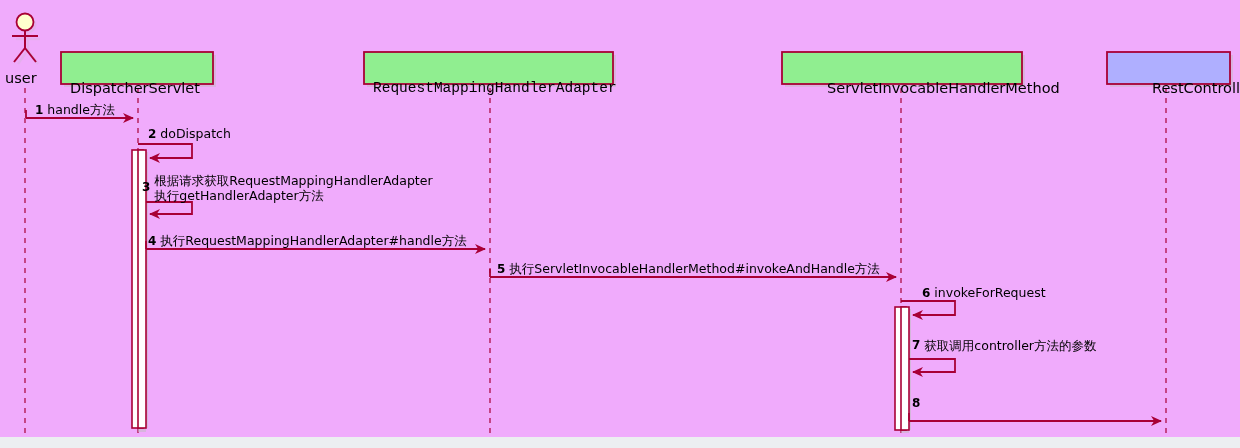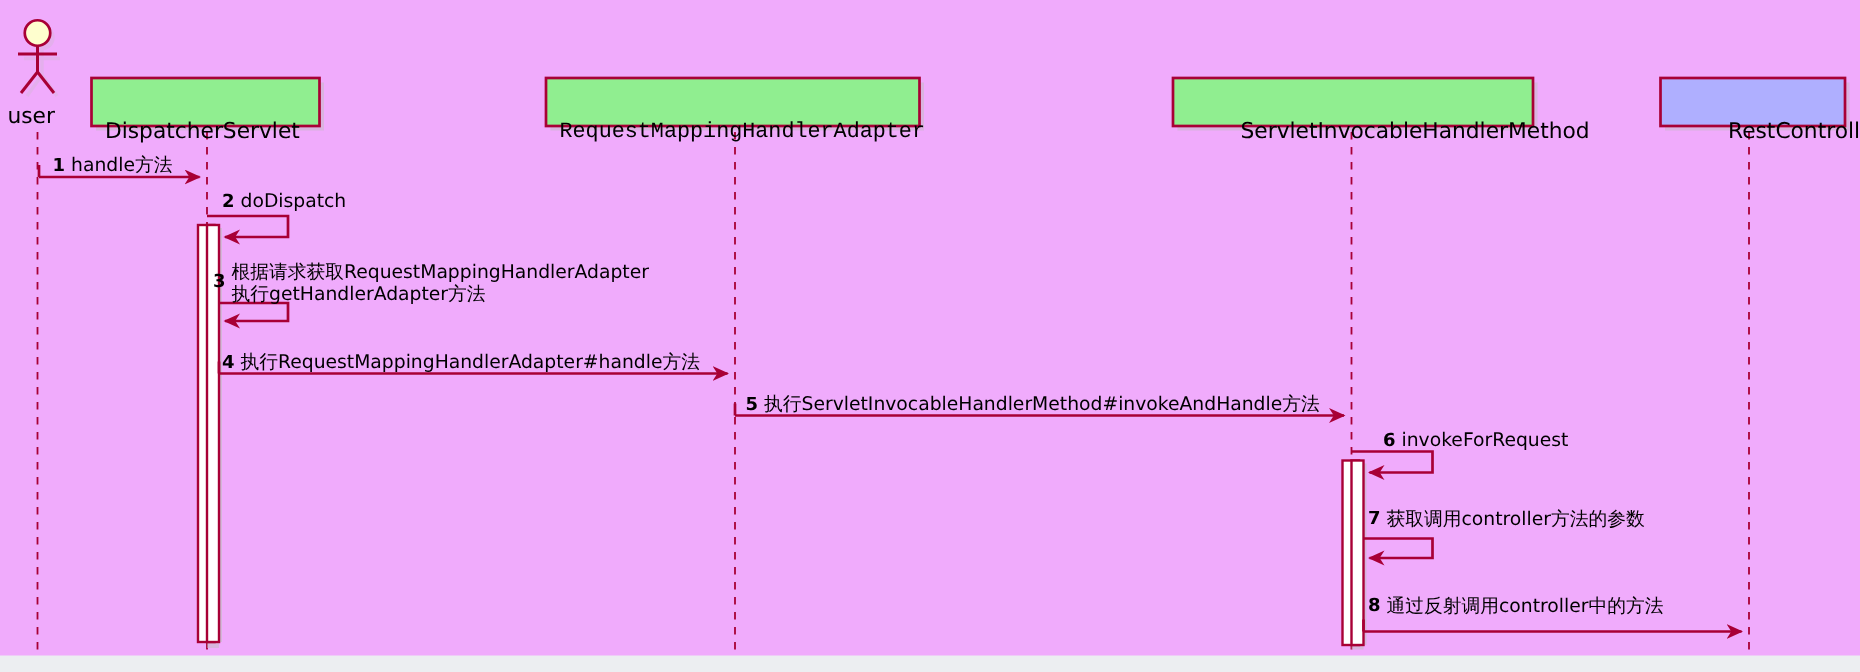--- a/index.html
+++ b/index.html
@@ -237,18 +237,17 @@
   <div class="msg-2line" style="left:912px; top:330px; height:32px;">
     <span class="num">7</span>
     <span class="lines">
       <span>获取调用controller方法的参数</span>
     </span>
   </div>
 
   <div class="msg-2line" style="left:912px; top:388px; height:32px;">
     <span class="num">8</span>
     <span class="lines">
-      <span>通过反射调用controller中的方法</span>
     </span>
   </div>
 
   <div id="bottom-strip"></div>
 </div>
 
 </body></html>

